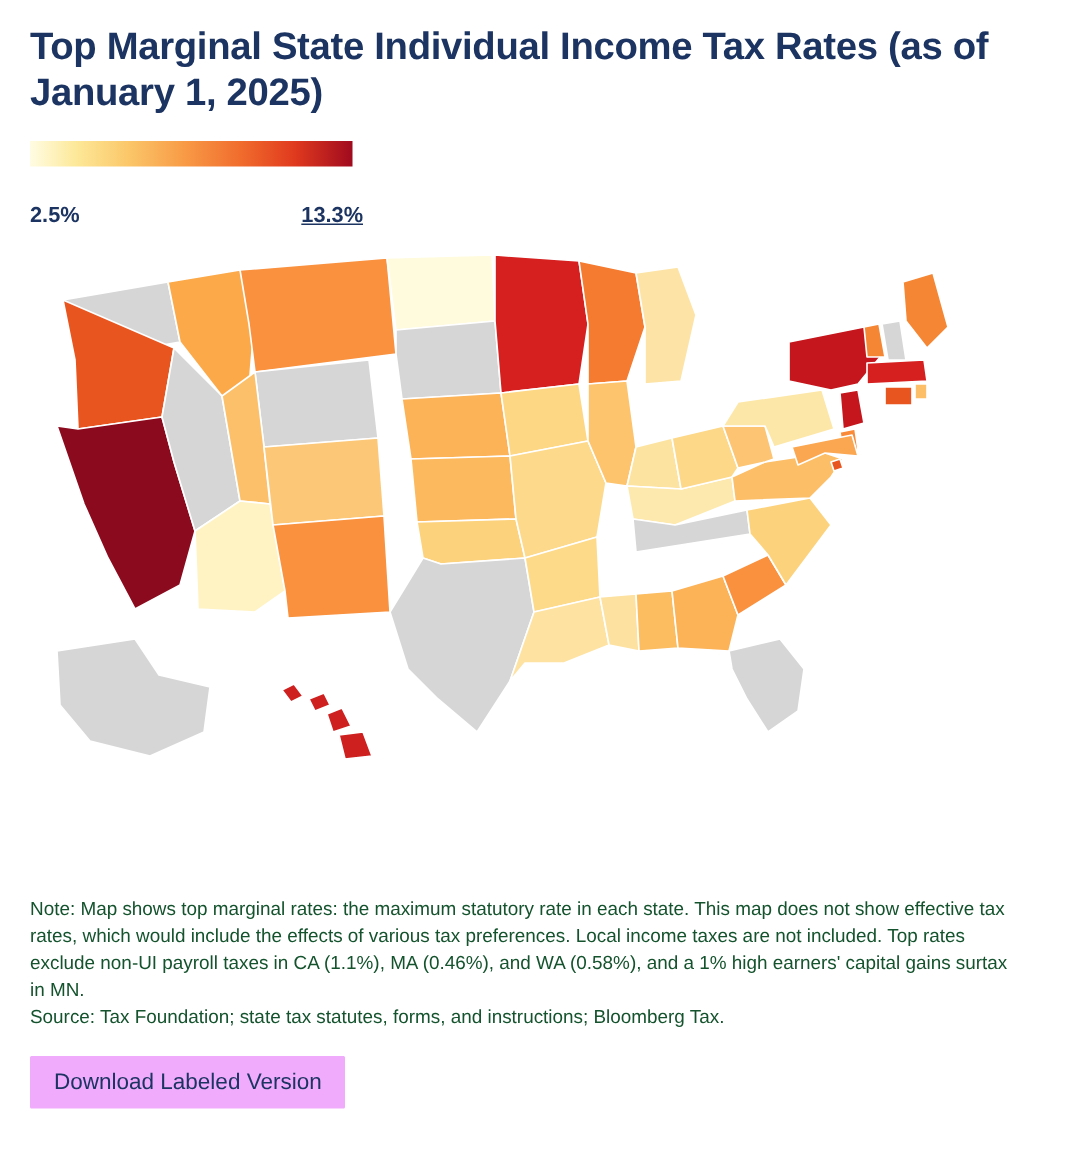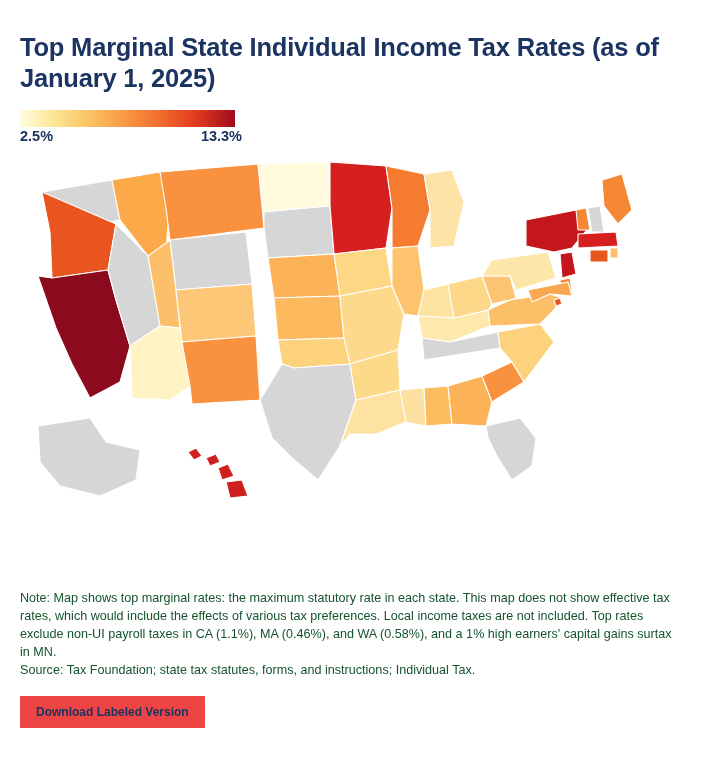--- a/index.html
+++ b/index.html
@@ -22,21 +22,21 @@
     background: #ffffff;
     box-sizing: border-box;
     padding: 0 20px;
   }
   .title {
     font-size: 25.5px;
     font-weight: bold;
     line-height: 1.22;
     color: #1c3461;
     letter-spacing: -0.2px;
-    padding-top: 32px;
+    padding-top: 16px;
     margin: 0;
     max-width: 640px;
   }
   
   .legend {
     margin-top: 16px;
     width: 215px;
     position: relative;
   }
   .legend-bar {
@@ -54,22 +54,23 @@
   .legend-labels {
     display: flex;
     justify-content: space-between;
     width: 222px;
     margin-top: 1px;
   }
   .legend-labels span {
     font-size: 14.5px;
     font-weight: bold;
     color: #1c3461;
-  }
-  .legend-max { margin-right: 0; }
+    margin-top: 24px;
+  }
+  .legend-max { margin-right: 0; text-decoration: underline; }
   
   .map-wrap {
     position: relative;
     width: 680px;
     height: 430px;
     margin-top: 6px;
   }
   .map-wrap svg {
     display: block;
     width: 680px;
@@ -90,26 +91,26 @@
   }
   .notes .source { display: block; margin-top: 0px; }
   
   .footer {
     margin-top: 16px;
     display: flex;
     align-items: center;
     justify-content: space-between;
   }
   .download-btn {
-    background: #ef4444;
+    background: #f0abfc;
     color: #1c3461;
     border: none;
     font-family: "Liberation Sans", sans-serif;
-    font-size: 12px;
-    font-weight: bold;
+    font-size: 15px;
+    font-weight: normal;
     padding: 9px 16px;
     cursor: pointer;
     border-radius: 1px;
   }
   .brand {
     display: flex;
     align-items: center;
     gap: 9px;
     padding-right: 2px;
   }
@@ -192,20 +193,20 @@
           <path d="M168,302 L176,298 L182,306 L174,310 Z" fill="#cf2020"></path>
           <path d="M186,308 L196,304 L200,312 L190,316 Z" fill="#cf2020"></path>
           <path d="M198,318 L208,314 L214,326 L202,330 Z" fill="#cf2020"></path>
           <path d="M206,332 L222,330 L228,346 L210,348 Z" fill="#cf2020"></path>
         </g>
     </svg>
   </div>
 
   <div class="notes">
     <span>Note: Map shows top marginal rates: the maximum statutory rate in each state. This map does not show effective tax rates, which would include the effects of various tax preferences. Local income taxes are not included. Top rates exclude non-UI payroll taxes in CA (1.1%), MA (0.46%), and WA (0.58%), and a 1% high earners' capital gains surtax in MN.</span>
-    <span class="source">Source: Tax Foundation; state tax statutes, forms, and instructions; Individual Tax.</span>
+    <span class="source">Source: Tax Foundation; state tax statutes, forms, and instructions; Bloomberg Tax.</span>
   </div>
 
   <div class="footer">
     <button class="download-btn">Download Labeled Version</button>
   </div>
 
 </div>
 
 </body></html>

